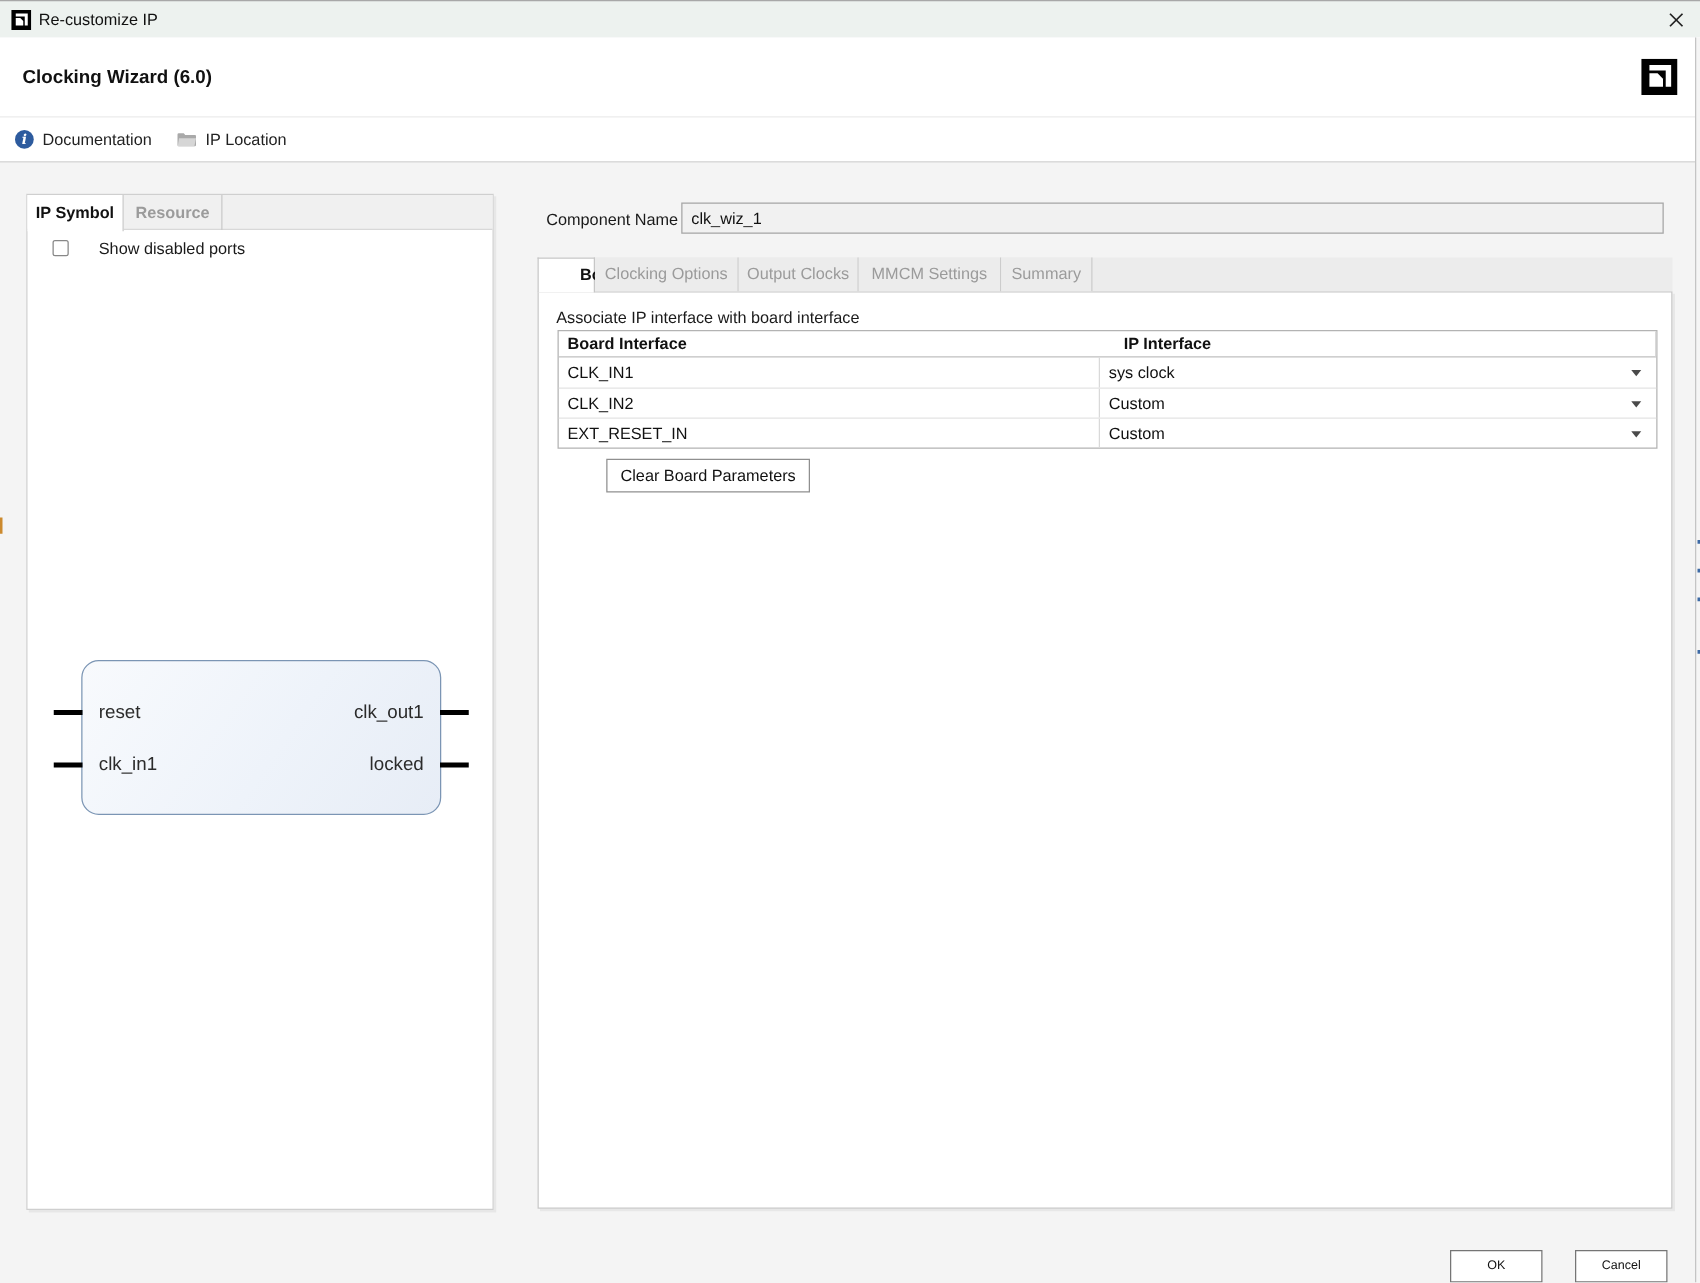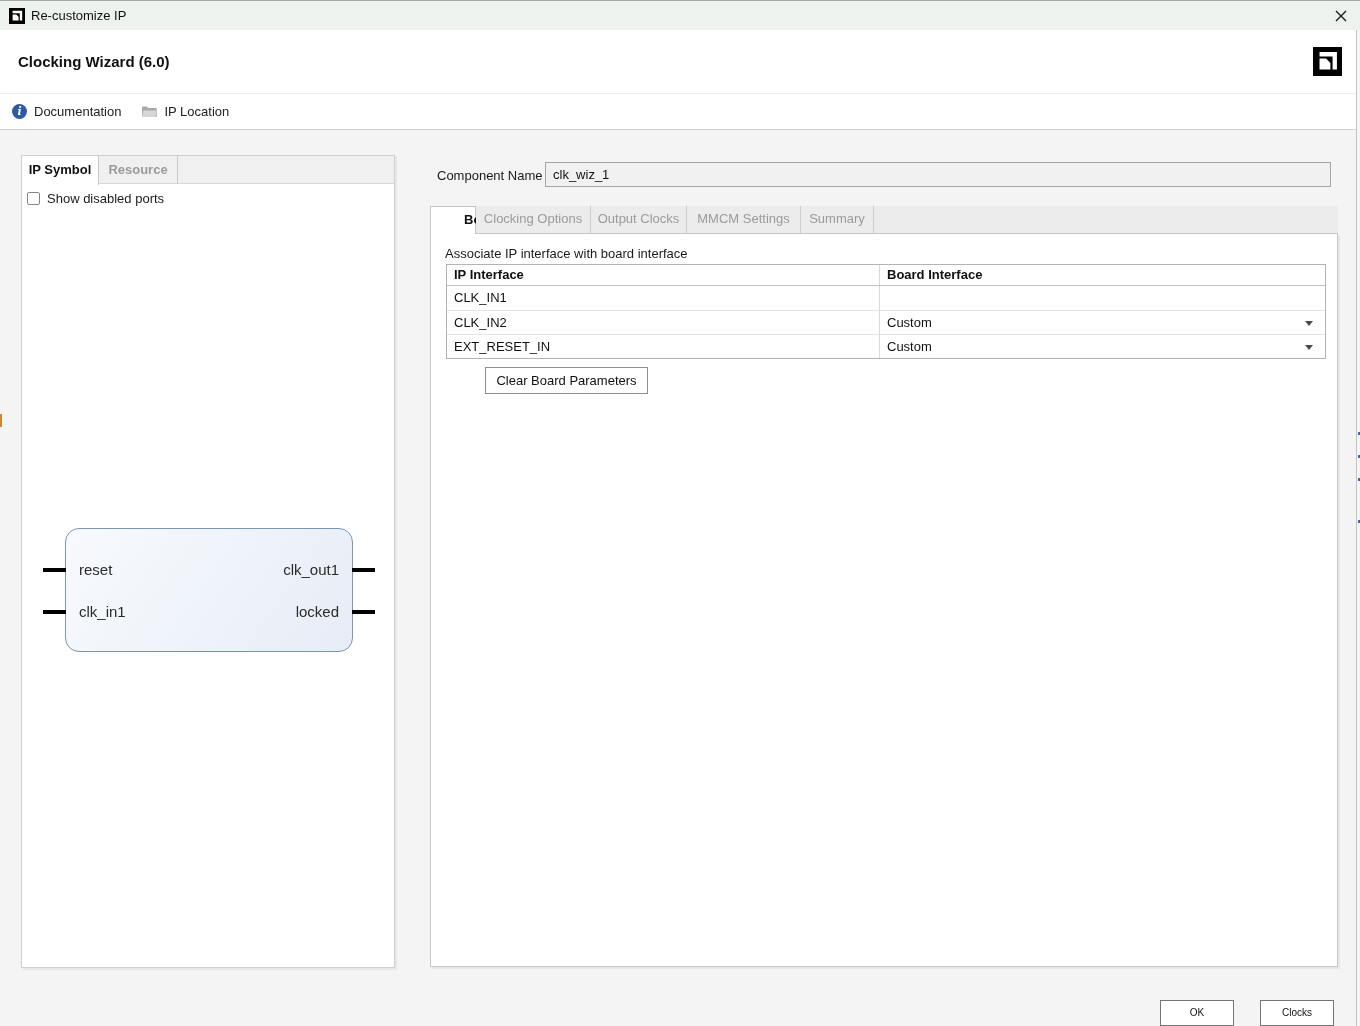--- a/index.html
+++ b/index.html
@@ -50,21 +50,21 @@
   .left-panel {
     position: absolute; left: 21px; top: 155px; width: 374px; height: 813px;
     background: #ffffff; border: 1px solid #cfcfcf;
     box-shadow: 2px 2px 0 rgba(0,0,0,0.05);
   }
   .lp-tabs { position: absolute; left: 0; top: 0; width: 100%; height: 28px; background: #f0f0f0; border-bottom: 1px solid #d8d8d8; display: flex; }
   .lp-tab { height: 28px; line-height: 27px; text-align: center; font-size: 13px; color: #9b9b9b; border-right: 1px solid #c9c9c9; }
   .lp-tab.active { background: #ffffff; color: #111; font-weight: bold; height: 29px; }
   .lp-tab-1 { width: 77px; }
   .lp-tab-2 { width: 79px; font-weight: bold; }
-  .lp-check-row { position: absolute; left: 5px; top: 35px; display: flex; align-items: center; gap: 7px; }
+  .lp-check-row { position: absolute; left: 20px; top: 35px; display: flex; align-items: center; gap: 24px; }
   .checkbox { width: 13px; height: 13px; background: #fff; border: 1px solid #878787; border-radius: 2px; }
   .lp-check-row label { font-size: 13px; color: #1a1a1a; }
 
   
   .ip-block {
     position: absolute; left: 43px; top: 372px; width: 288px; height: 124px;
     border: 1px solid #7b95b4; border-radius: 14px;
     background: linear-gradient(125deg, #f8fafd 0%, #eef3fa 55%, #e7edf6 100%);
   }
   .port-label { position: absolute; font-size: 15px; color: #2b2b2b; }
@@ -216,25 +216,29 @@
   <div class="main-tab mt-2">Output Clocks</div>
   <div class="main-tab mt-3">MMCM Settings</div>
   <div class="main-tab mt-4">Summary</div>
 </div>
 
 <div class="content-box">
   <div class="instruction">Associate IP interface with board interface</div>
 
   <div class="board-table">
     <div class="bt-row bt-header">
+      <div class="bt-cell bt-col2">Board Interface</div>
       <div class="bt-cell bt-col1">IP Interface</div>
-      <div class="bt-cell bt-col2">Board Interface</div>
     </div>
     <div class="bt-row bt-data">
       <div class="bt-cell bt-col1">CLK_IN1</div>
+      <div class="bt-cell bt-col2">
+        <span>sys clock</span>
+        <span class="dd-arrow"></span>
+      </div>
     </div>
     <div class="bt-row bt-data">
       <div class="bt-cell bt-col1">CLK_IN2</div>
       <div class="bt-cell bt-col2">
         <span>Custom</span>
         <span class="dd-arrow"></span>
       </div>
     </div>
     <div class="bt-row bt-data">
       <div class="bt-cell bt-col1">EXT_RESET_IN</div>
@@ -242,21 +246,21 @@
         <span>Custom</span>
         <span class="dd-arrow"></span>
       </div>
     </div>
   </div>
 
   <button class="clear-btn">Clear Board Parameters</button>
 </div>
 
 <button class="btn ok-btn">OK</button>
-<button class="btn cancel-btn">Clocks</button>
+<button class="btn cancel-btn">Cancel</button>
 
 <div class="edge-right">
   <div class="edge-dash" style="left:1px; top:402px;"></div>
   <div class="edge-dash" style="left:1px; top:425px;"></div>
   <div class="edge-dash" style="left:1px; top:448px;"></div>
   <div class="edge-dash" style="left:1px; top:490px;"></div>
 </div>
 <div class="edge-orange"></div>
 
 </body></html>

